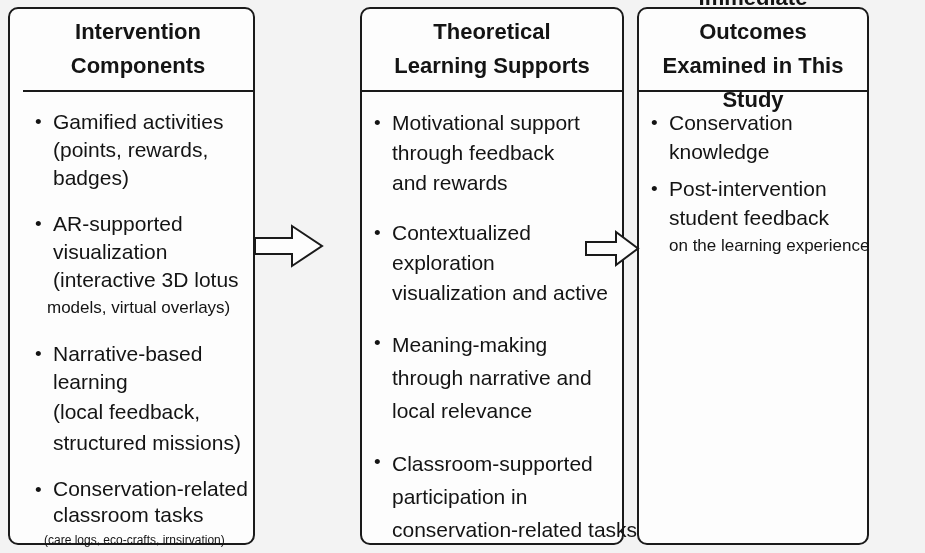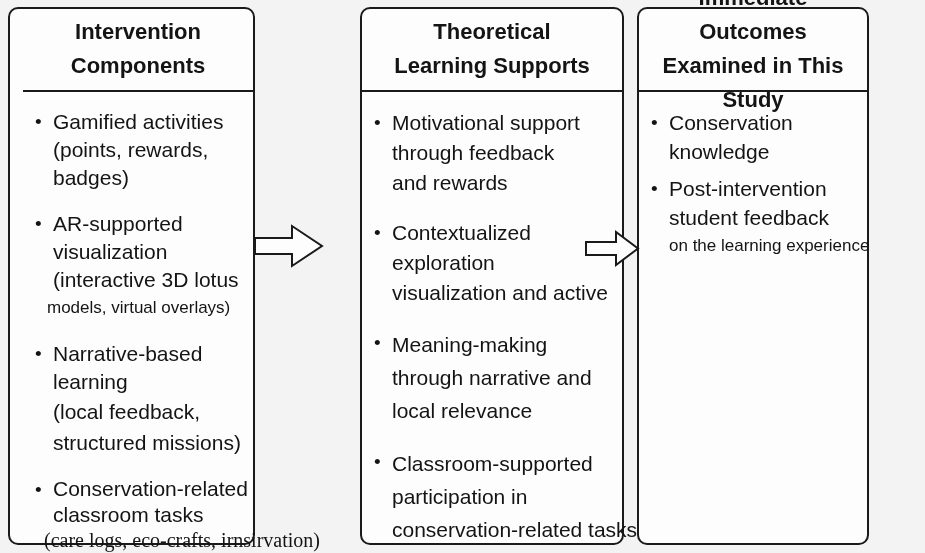--- a/index.html
+++ b/index.html
@@ -43,21 +43,21 @@
     font-size: 19px; line-height: 28px;
   }
   .lines { flex: 1 1 auto; min-width: 0; }
   .ln { font-size: 21px; line-height: 28px; white-space: nowrap; }
 
   
   .box1 .bullet + .bullet { margin-top: 18px; }
   .ln.sub   { font-size: 17px; margin-left: -6px; }
   .ln.loose { line-height: 31px; }
   .ln.tight { line-height: 26px; }
-  .ln.tiny  { font-size: 20px; line-height: 24px; margin-left: -9px; font-family: Liberation Serif, serif; }
+  .ln.tiny  { font-size: 12px; line-height: 24px; margin-left: -9px; }
 
   
   .box2 .bullet + .bullet { margin-top: 20px; }
   .box2 .lh30 .ln { line-height: 30px; }
   .box2 .lh33 .ln { line-height: 33px; }
   .box2 .marker { line-height: 30px; }
 
   
   .box3 .bullet + .bullet { margin-top: 8px; }
   .box3 .ln { line-height: 29px; }

